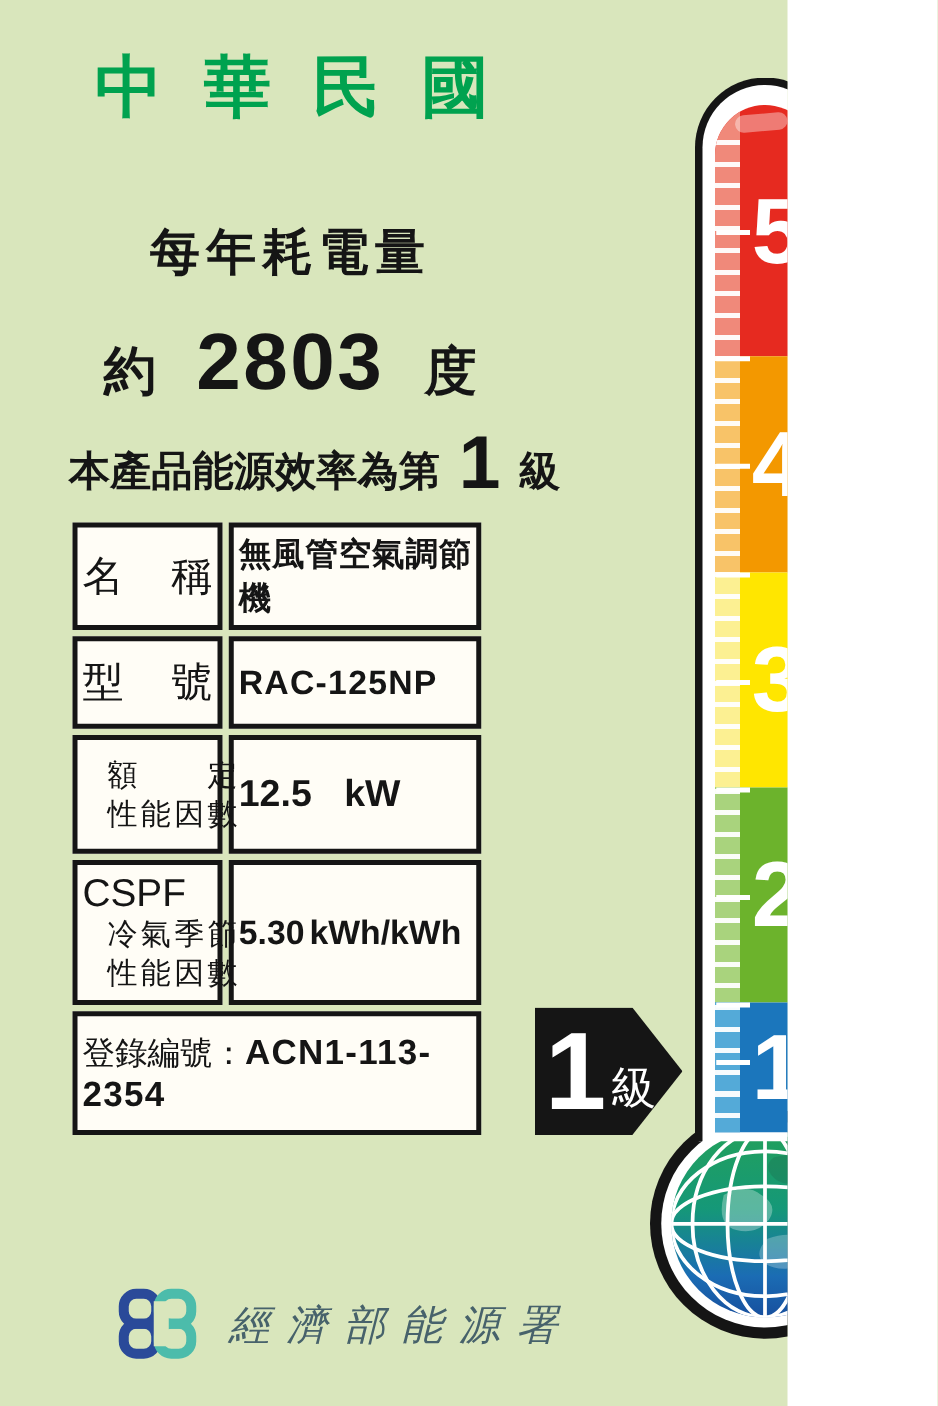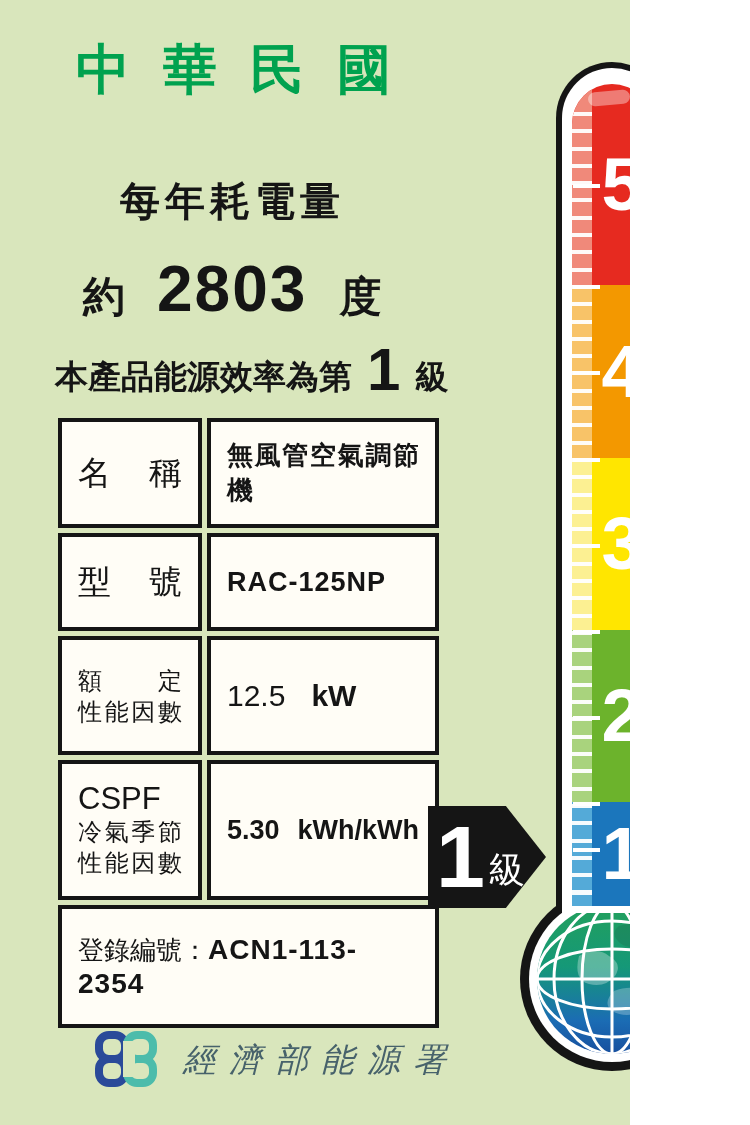--- a/index.html
+++ b/index.html
@@ -20,35 +20,35 @@
   .consumption .pre{font-size:42px; font-weight:bold;}
   .consumption .val{font-size:64px; font-weight:bold; margin:0 32px; letter-spacing:2px;}
   .consumption .unit{font-size:42px; font-weight:bold;}
 
   .gradeline{left:55px; top:340px; display:flex; align-items:flex-end; white-space:nowrap;gap:13px;}
   .gradeline .t{font-size:33px; font-weight:bold;}
   .gradeline .g{font-size:60px; font-weight:bold; line-height:1; margin:0 2px;}
 
   
   table.spec{left:53px; top:413px; position:absolute; border-collapse:separate; border-spacing:5px; table-layout:fixed;}
-  table.spec td{background:#fffdf6; border:4px solid #151515; vertical-align:middle; padding:16px;}
+  table.spec td{background:#fffdf6; border:4px solid #151515; vertical-align:middle; padding:4px;}
   td.lab{width:104px; padding:0 9px;}
   td.val{width:186px; padding:0 4px 0 13px;}
   .r1 td{height:48px;} .r2 td{height:58px;} .r3 td{height:79px;} .r4 td{height:100px;}
   .r5 td{height:147px;} .r6 td{height:83px; vertical-align:top;}
   .jl{width:100%; text-align:justify; text-align-last:justify; -moz-text-align-last:justify;}
   .lab1{font-size:33px;}
-  .lab-s{font-size:24px; line-height:31px;}
+  .lab-s{font-size:24px; line-height:31px;margin-left:20px;}
   .lab-cspf{font-size:31px; line-height:34px;}
   .val-cjk{font-size:26px; text-align:justify; text-align-last:justify;font-weight:bold;}
   .val-b{font-size:27px; font-weight:bold; letter-spacing:1px;}
-  .val-num{font-size:30px; font-weight:normal;}
+  .val-num{font-size:30px; font-weight:bold;}
   .val-unit{font-size:30px; font-weight:bold; margin-left:26px;}
   .val-num2{font-size:27px; font-weight:bold;}
-  .val-unit2{font-size:27px; font-weight:bold; margin-left:18px;}
+  .val-unit2{font-size:27px; font-weight:bold; margin-left:4px;}
   .notice{padding:6px 9px;}
   .notice div{font-size:25px; line-height:37px; text-align:justify; text-align-last:justify; -moz-text-align-last:justify;}
   .reg{padding:12px 9px;}
   .reg .rl{font-size:26px;}
   .reg .rv{font-size:28px; font-weight:bold; letter-spacing:1px;}
 
   
   .agency{left:183px; top:1038px; font-size:33px; letter-spacing:13px; color:#47626b; white-space:nowrap;font-style:italic;}
   .logo{left:90px; top:1028px;}
 

